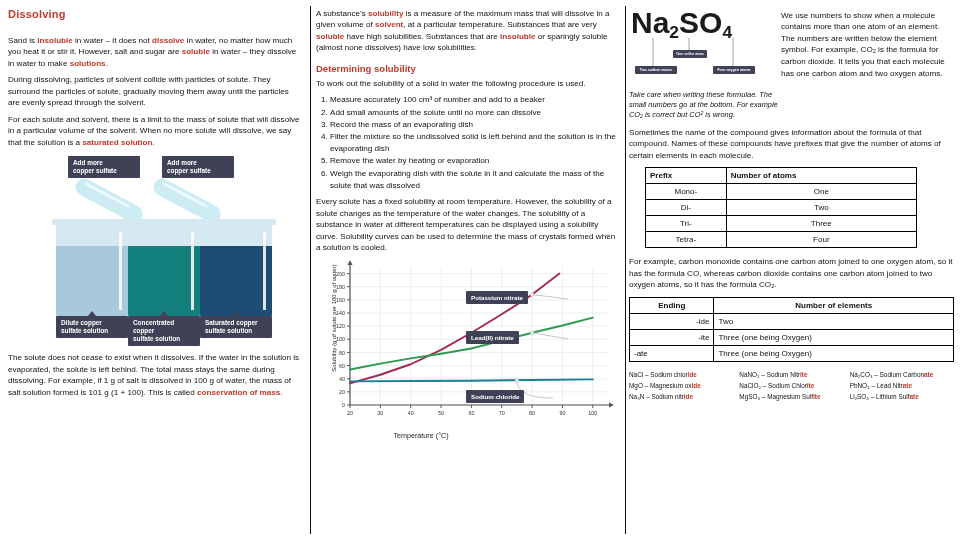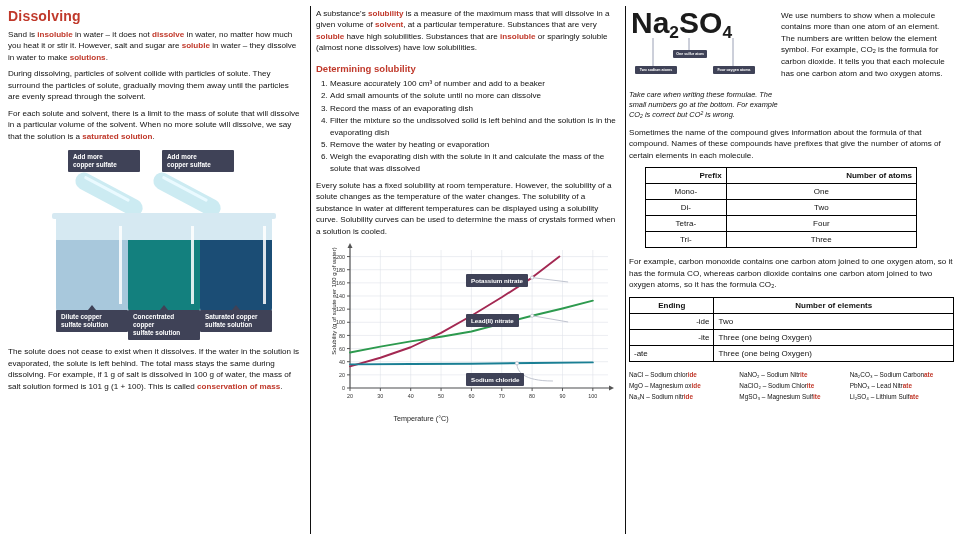--- a/index.html
+++ b/index.html
@@ -10,22 +10,22 @@
     font-family:"Liberation Sans", sans-serif;
     color:#111;
   }
   .page { position:relative; width:960px; height:540px; display:flex; }
   .col { position:relative; }
   .col-left  { width:310px; padding:8px 10px 0 8px; }
   .col-mid   { width:315px; padding:8px 8px 0 6px; }
   .col-right { width:335px; padding:8px 6px 0 4px; }
 
   h2.sect {
-    color:#c0392b; font-size:14px; font-weight:bold;
-    margin:0 0 5px 0; letter-spacing:.2px;
+    color:#c0392b; font-size:11px; font-weight:bold;
+    margin:0 0 15px 0; letter-spacing:.2px;
   }
   h3.sub {
     color:#c0392b; font-size:9.5px; font-weight:bold;
     margin:9px 0 4px 0;
   }
   p.body, li.body, div.body {
     font-size:8.1px; line-height:1.42; margin:0 0 5px 0; text-align:left;
   }
   .kw { color:#c0392b; font-weight:bold; }
   ol.steps { margin:2px 0 5px 0; padding-left:14px; }
@@ -101,21 +101,21 @@
     font-style:italic; font-size:7.4px; line-height:1.4; margin:4px 0 0 0;
     color:#111;
   }
 
   
   table.grid { border-collapse:collapse; width:100%; margin:6px 0 8px 0; }
   table.grid td, table.grid th {
     border:1px solid #000; font-size:8px; padding:3px 4px;
     font-weight:normal;
   }
-  table.grid th { font-weight:bold; text-align:right; }
+  table.grid th { font-weight:bold; text-align:left; }
   table.tprefix td { text-align:center; }
   table.tprefix { width:272px; margin-left:16px; }
   table.tending td { text-align:left; }
   table.tending th { text-align:center; }
 
   .flist { display:flex; gap:6px; margin-top:8px; }
   .flist .fcol { flex:1; }
   .flist .frow { font-size:6.4px; line-height:1.7; white-space:nowrap; }
   .divider { position:absolute; top:6px; bottom:6px; width:1px; background:#111; }
 </style>
@@ -183,20 +183,21 @@
 
     <p class="body">The solute does not cease to exist when it dissolves. If the water in the solution is evaporated, the solute is left behind. The total mass stays the same during dissolving. For example, if 1 g of salt is dissolved in 100 g of water, the mass of salt solution formed is 101 g (1 + 100). This is called <span class="kw">conservation of mass</span>.</p>
   </div>
 
   <div class="col col-mid">
     <div class="divider" style="left:0px;"></div>
 
     <p class="body">A substance's <span class="kw">solubility</span> is a measure of the maximum mass that will dissolve in a given volume of <span class="kw">solvent</span>, at a particular temperature. Substances that are very <span class="kw">soluble</span> have high solubilities. Substances that are <span class="kw">insoluble</span> or sparingly soluble (almost none dissolves) have low solubilities.</p>
 
     <h3 class="sub">Determining solubility</h3>
+    <p class="body">To work out the solubility of a solid in water the following procedure is used.</p>
 
     <ol class="steps">
         <li class="body">Measure accurately 100 cm³ of number and add to a beaker</li>
         <li class="body">Add small amounts of the solute until no more can dissolve</li>
         <li class="body">Record the mass of an evaporating dish</li>
         <li class="body">Filter the mixture so the undissolved solid is left behind and the solution is in the evaporating dish</li>
         <li class="body">Remove the water by heating or evaporation</li>
         <li class="body">Weigh the evaporating dish with the solute in it and calculate the mass of the solute that was dissolved</li>
       </ol>
 
@@ -324,26 +325,26 @@
       <tbody>
           <tr>
             <td>Mono-</td>
             <td>One</td>
           </tr>
           <tr>
             <td>Di-</td>
             <td>Two</td>
           </tr>
           <tr>
+            <td>Tri-</td>
+            <td>Three</td>
+          </tr>
+          <tr>
             <td>Tetra-</td>
             <td>Four</td>
-          </tr>
-          <tr>
-            <td>Tri-</td>
-            <td>Three</td>
           </tr>
         </tbody>
     </table>
 
     <p class="body">
       <span>For example, carbon monoxide contains one carbon atom joined to one oxygen atom, so it has the formula CO, whereas carbon dioxide contains one carbon atom joined to two oxygen atoms, so it has the formula CO</span><sub>2</sub><span>.</span>
     </p>
 
 
     <table class="grid tending">

